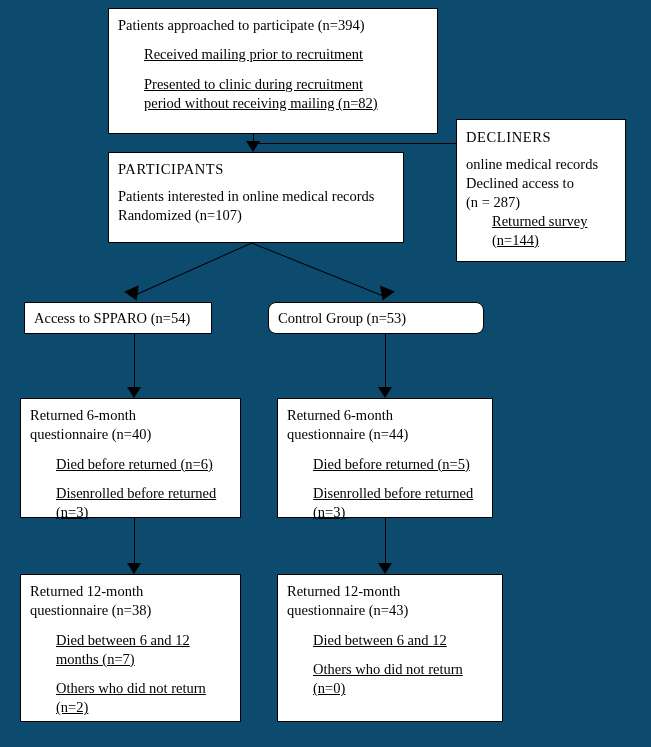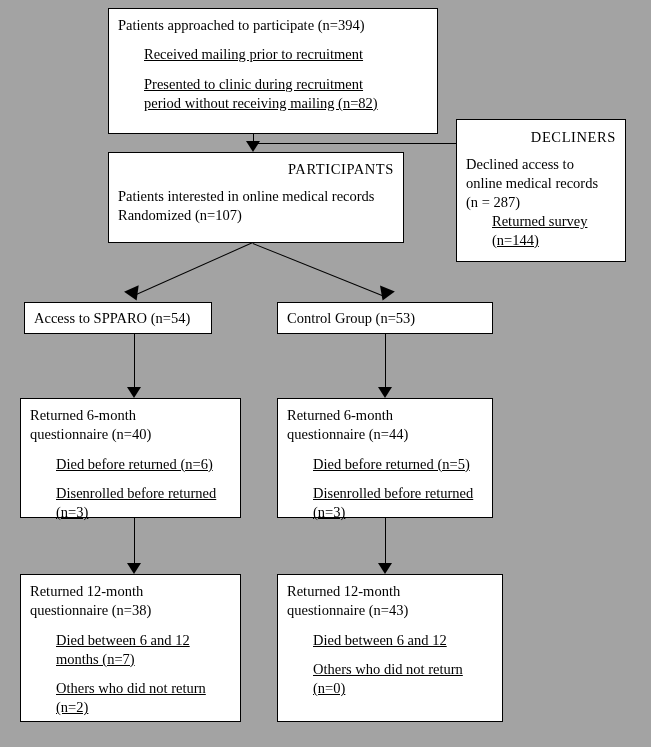--- a/index.html
+++ b/index.html
@@ -4,21 +4,21 @@
 <style>
   html, body {
     margin: 0;
     padding: 0;
     background: #ffffff;
   }
   #canvas {
     position: relative;
     width: 651px;
     height: 747px;
-    background: #a3a3a3;
+    background: #0c4a6e;
     font-family: "Liberation Serif", "DejaVu Serif", serif;
     color: #000000;
     overflow: hidden;
   }
   .box {
     position: absolute;
     box-sizing: border-box;
     border: 1px solid #000000;
     background: #ffffff;
     padding: 7px 9px 7px 9px;
@@ -45,21 +45,21 @@
   }
   .arrow-diag {
     position: absolute;
     width: 0;
     height: 0;
     border-left: 8px solid transparent;
     border-right: 8px solid transparent;
     border-top: 13px solid #000000;
   }
   .ttl {
-    text-align: right;
+    text-align: left;
     font-size: 14.5px;
     line-height: 1.32;
     letter-spacing: 0.6px;
     margin: 0 0 8px 0;
   }
   .ln {
     font-size: 14.5px;
     line-height: 1.33;
     margin: 0;
   }
@@ -85,38 +85,38 @@
   <div class="line hline" style="left:253px; top:143px; width:204px; height:1px;"></div>
 
   <div class="box" style="left:108px; top:152px; width:296px; height:91px;">
     <p class="ttl">PARTICIPANTS</p>
     <p class="ln">Patients interested in online medical records</p>
     <p class="ln">Randomized (n=107)</p>
   </div>
 
   <div class="box" style="left:456px; top:119px; width:170px; height:143px; padding-top:8px;">
     <p class="ttl">DECLINERS</p>
+    <p class="ln tight">online medical records</p>
     <p class="ln tight">Declined access to</p>
-    <p class="ln tight">online medical records</p>
     <p class="ln tight">(n = 287)</p>
     <p class="ln tight ind">Returned survey</p>
     <p class="ln tight ind">(n=144)</p>
   </div>
 
   <div class="diag" style="left:253px; top:243px; width:130px; transform: rotate(156.0deg);"></div>
   <div class="arrow-diag" style="left:126px; top:288px; transform: rotate(-24deg);"></div>
 
   <div class="diag" style="left:253px; top:243px; width:142px; transform: rotate(21.9deg);"></div>
   <div class="arrow-diag" style="left:377px; top:288px; transform: rotate(22deg);"></div>
 
   <div class="box" style="left:24px; top:302px; width:188px; height:32px; padding-top:6px;">
     <p class="ln">Access to SPPARO (n=54)</p>
   </div>
 
-  <div class="box" style="left:277px; top:302px; width:216px; height:32px; padding-top:6px;">
+  <div class="box" style="left:268px; top:302px; width:216px; height:32px; padding-top:6px;border-radius:8px;">
     <p class="ln">Control Group (n=53)</p>
   </div>
 
   <div class="line vline" style="left:134px; top:334px; width:1px; height:59px;"></div>
   <div class="arrowhead" style="left:127px; top:387px;"></div>
 
   <div class="line vline" style="left:385px; top:334px; width:1px; height:59px;"></div>
   <div class="arrowhead" style="left:378px; top:387px;"></div>
 
   <div class="box" style="left:20px; top:398px; width:221px; height:120px;">

